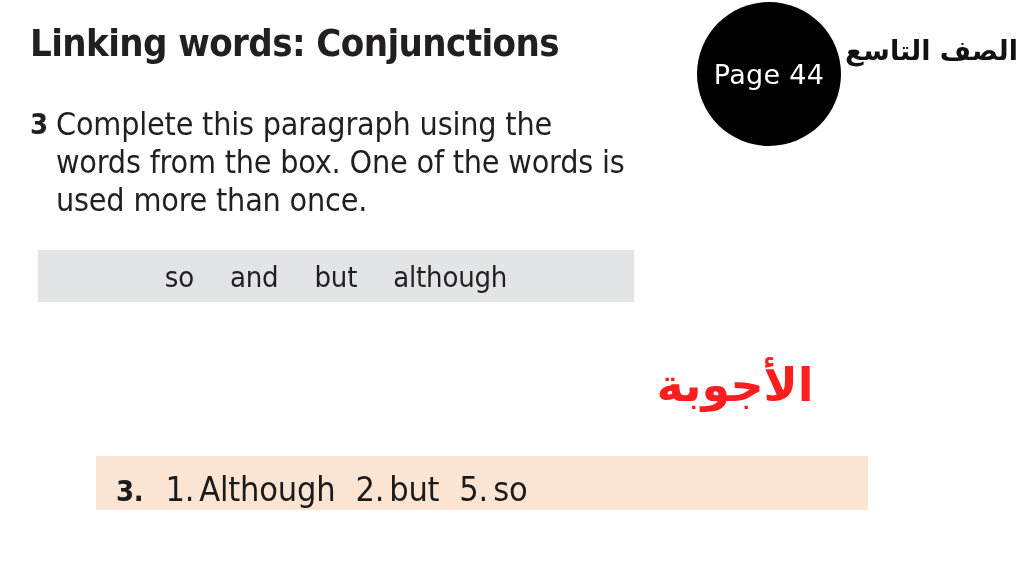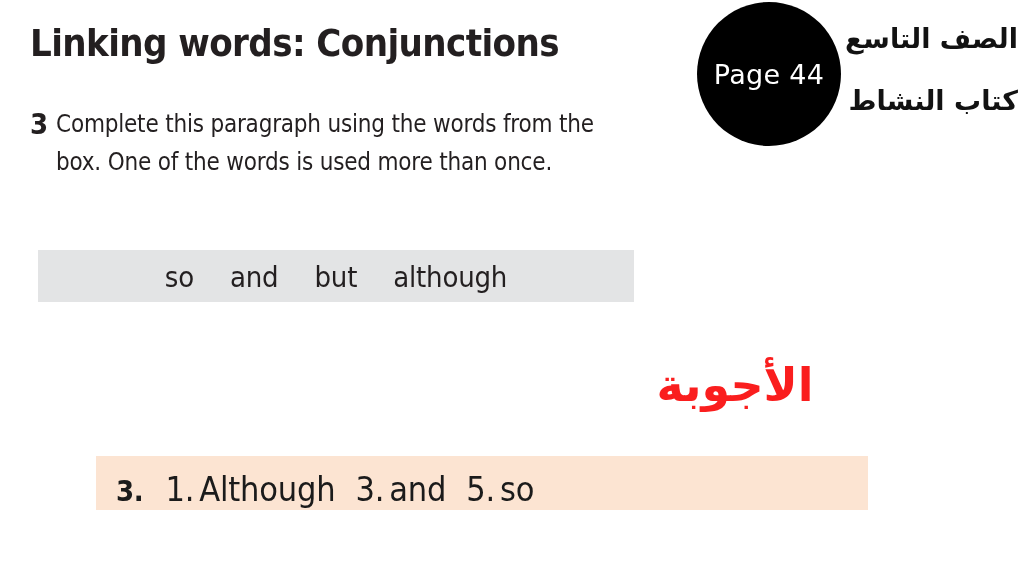--- a/index.html
+++ b/index.html
@@ -51,21 +51,21 @@
     font-size: 29px;
     font-weight: 700;
     color: #231f20;
     line-height: 38px;
     width: 26px;
     letter-spacing: -1px;
   }
   .exercise-text {
     flex: 1 1 auto;
     font-family: "DejaVu Sans Condensed", "Liberation Sans Narrow", "Liberation Sans", sans-serif;
-    font-size: 24px;
+    font-size: 32px;
     font-weight: 400;
     color: #231f20;
     line-height: 38px;
     letter-spacing: -0.2px;
   }
 
   
   .word-box {
     position: absolute;
     left: 38px;
@@ -109,21 +109,21 @@
     font-size: 27px;
     font-weight: 400;
     letter-spacing: 0.3px;
     white-space: nowrap;
   }
 
   
   .ar-labels {
     position: absolute;
     left: 846px;
-    top: 8px;
+    top: 20px;
     width: 172px;
     text-align: right;
     direction: rtl;
   }
   .ar-line {
     font-family: "DejaVu Sans", sans-serif;
     font-size: 27px;
     font-weight: 700;
     color: #121212;
     line-height: 62px;
@@ -201,37 +201,36 @@
       <span class="word-box-word">although</span>
     </div>
   </div>
 
   <div class="page-badge">
     <span class="page-badge-label">Page 44</span>
   </div>
 
   <div class="ar-labels">
     <div class="ar-line">الصف التاسع</div>
-    <div class="ar-line">كتاب النشاط</div>
   </div>
 
   <div class="answers-heading">الأجوبة</div>
 
   <div class="answer-bar">
     <div class="answer-row">
       <span class="answer-qnum">3.</span>
 
       <span class="answer-item">
         <span class="idx">1.</span><span>Although</span>
       </span>
 
-
       <span class="answer-item">
-        <span class="idx">3.</span><span>and</span>
+        <span class="idx">2.</span><span>but</span>
       </span>
+
 
 
       <span class="answer-item">
         <span class="idx">5.</span><span>so</span>
       </span>
     </div>
   </div>
 
 </div>
 

